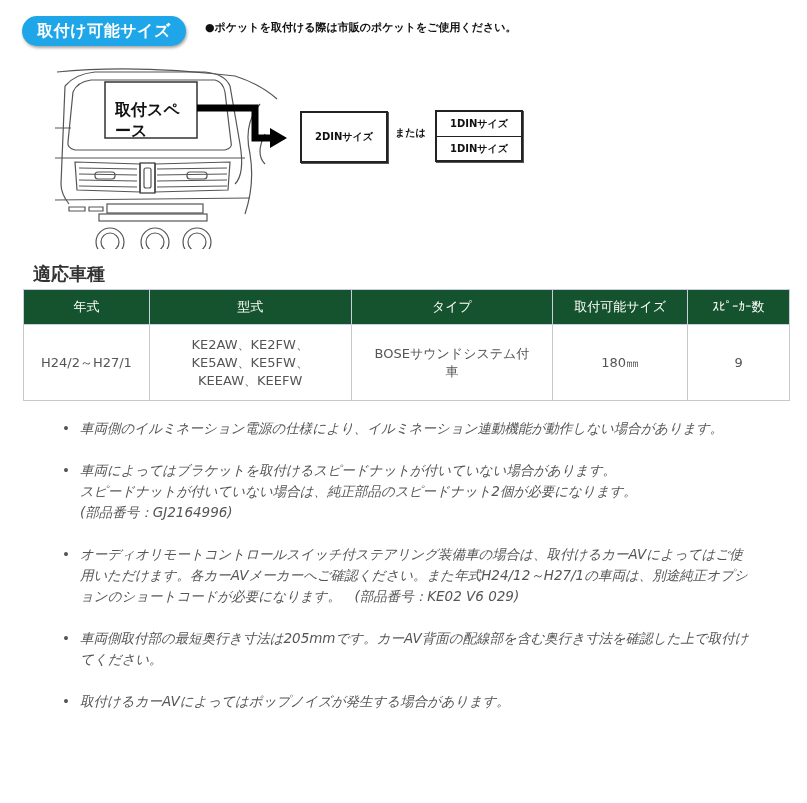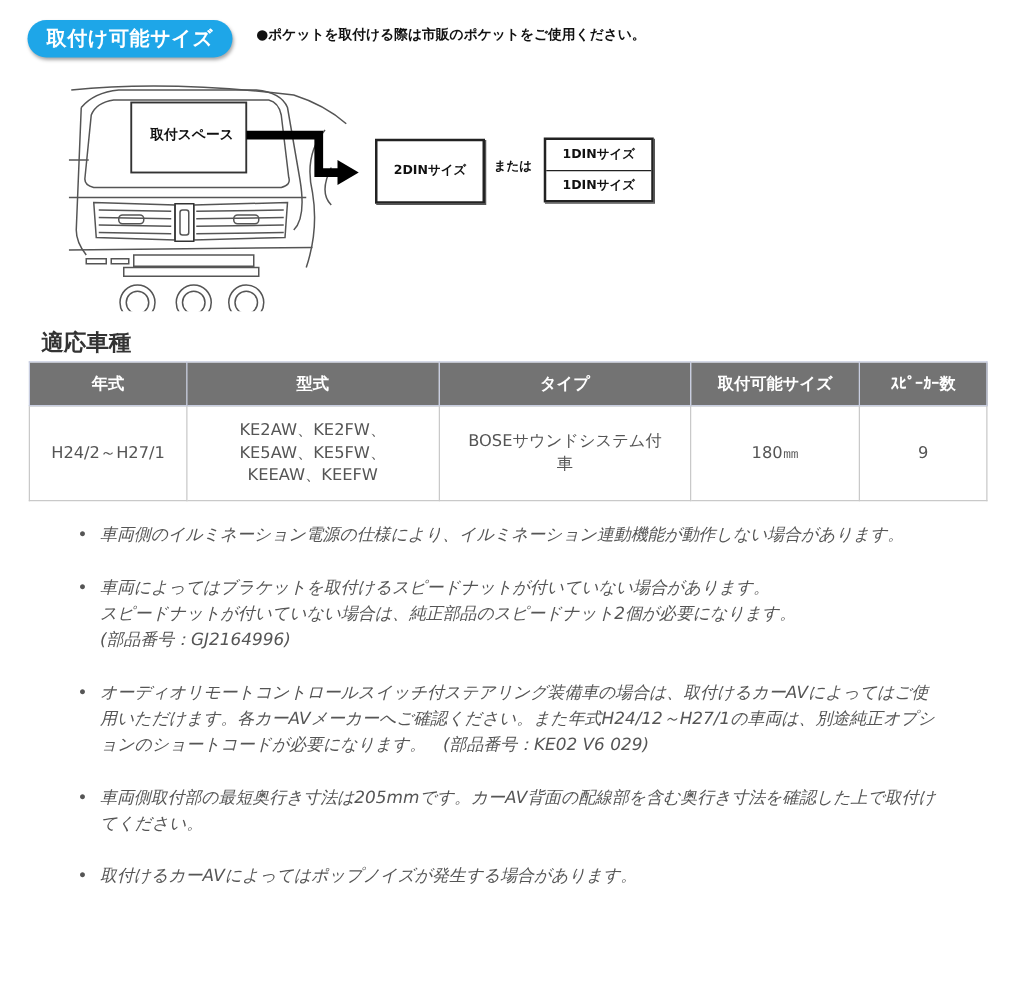--- a/index.html
+++ b/index.html
@@ -19,21 +19,21 @@
   .box.din2 { left: 245px; top: 47px; width: 84px; height: 48px; line-height: 48px; }
   .or-label { position: absolute; left: 340px; top: 62px; font-size: 10px; font-weight: bold; color: #111; }
   .box.din1 { left: 380px; top: 46px; width: 84px; height: 48px; }
   .box.din1 .cell { height: 24px; line-height: 24px; text-align: center; }
   .box.din1 .cell + .cell { border-top: 1px solid #222; }
 
   .section-title { position: absolute; left: 33px; top: 262px; font-size: 18px; font-weight: bold; color: #333; }
 
   table.models { position: absolute; left: 23px; top: 289px; width: 767px; border-collapse: collapse;
                  font-size: 13px; }
-  table.models th { background: #737373; color: #fff; font-weight: bold; height: 32px;
+  table.models th { background: #14532d; color: #fff; font-weight: normal; height: 32px;
                     border: 1px solid #c8cde0; font-size: 13px; }
   table.models td { height: 75px; border: 1px solid #c9c9c9; text-align: center; color: #555;
                     line-height: 18px; padding: 0 8px; }
 
   ul.notes { position: absolute; left: 60px; top: 418px; width: 690px; margin: 0; padding: 0;
              list-style: none; font-size: 13.5px; color: #555; line-height: 21px; font-style: italic; }
   ul.notes li { position: relative; padding-left: 20px; margin-bottom: 21px; white-space: pre-line; }
   ul.notes li::before { content: "•"; position: absolute; left: 2px; top: 0; color: #555; }
 </style>
 </head>
@@ -62,21 +62,21 @@
     <rect x="52" y="140" width="96" height="9"></rect>
     <rect x="44" y="150" width="108" height="7"></rect>
     <circle cx="55" cy="178" r="14"></circle>
       <circle cx="55" cy="178" r="9"></circle>
     <circle cx="100" cy="178" r="14"></circle>
       <circle cx="100" cy="178" r="9"></circle>
     <circle cx="142" cy="178" r="14"></circle>
       <circle cx="142" cy="178" r="9"></circle>
     <path d="M205 40 Q188 60 195 90 Q200 120 190 150 M210 70 Q200 90 210 100"></path>
   </svg>
-  <div style="position:absolute;left:60px;top:36px;width:72px;text-align:right;font-size:11px;font-weight:bold;color:#111;">取付スペース</div>
+  <div style="position:absolute;left:60px;top:36px;width:72px;text-align:left;font-size:16px;font-weight:bold;color:#111;">取付スペース</div>
   <svg width="110" height="60" viewBox="0 0 110 60" style="position:absolute;left:142px;top:40px;">
     <path d="M0 4 L58 4 L58 34 L75 34" stroke="#000" stroke-width="7" fill="none"></path>
     <path d="M73 24 L90 34 L73 44 Z" fill="#000"></path>
   </svg>
   <div class="box din2">2DINサイズ</div>
   <div class="or-label">または</div>
   <div class="box din1">
     <div class="cell">1DINサイズ</div>
     <div class="cell">1DINサイズ</div>
   </div>

